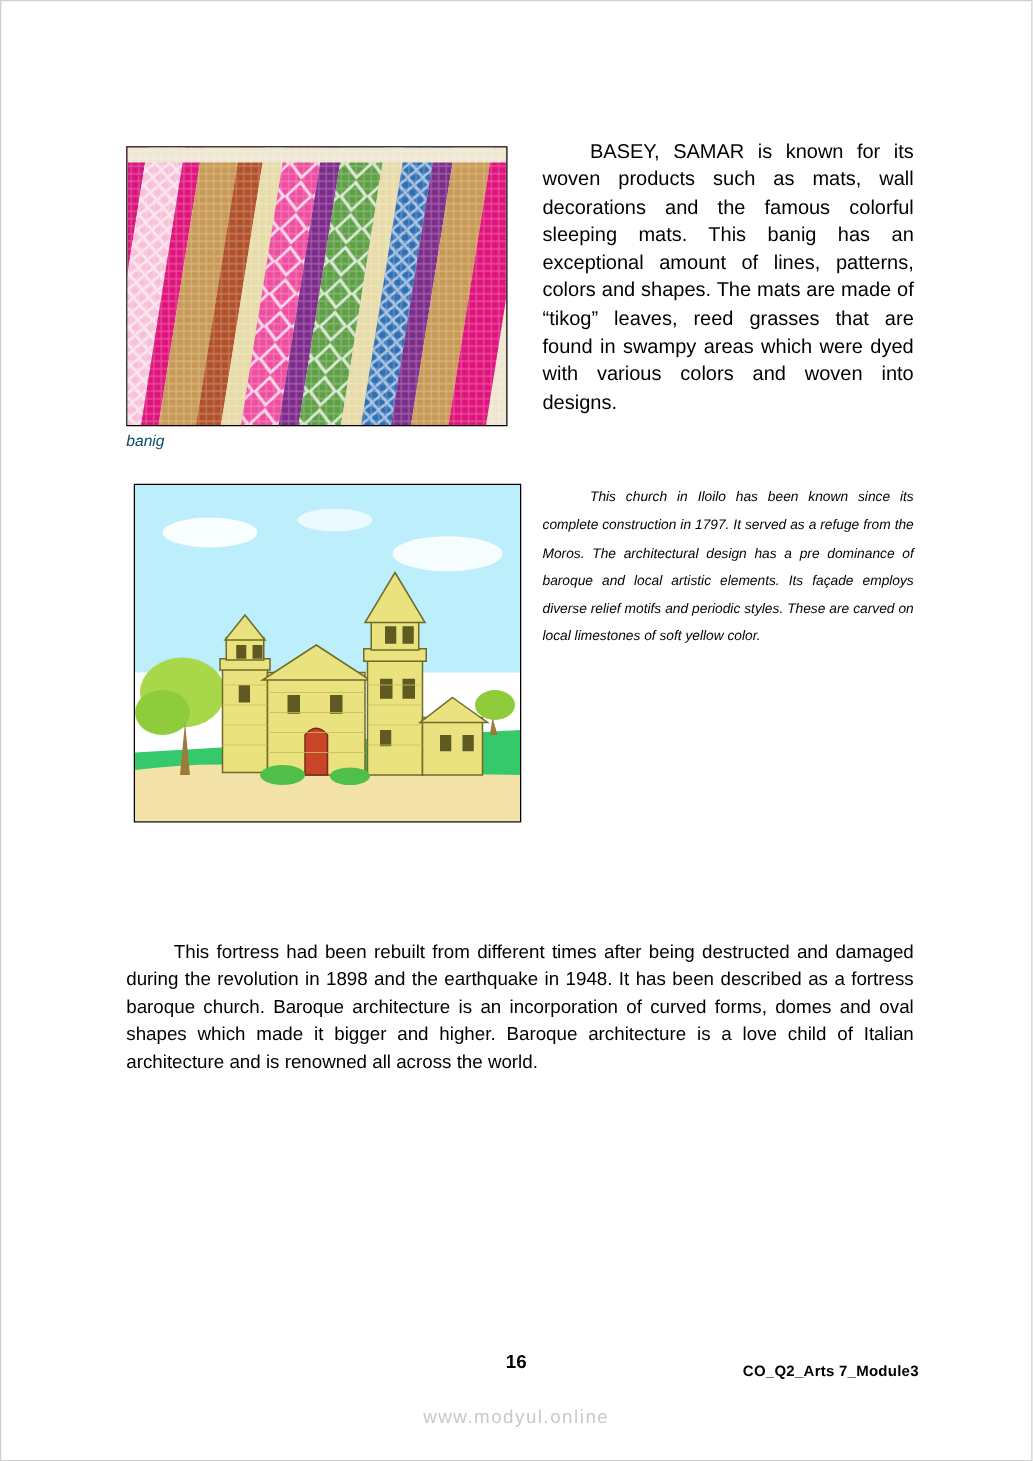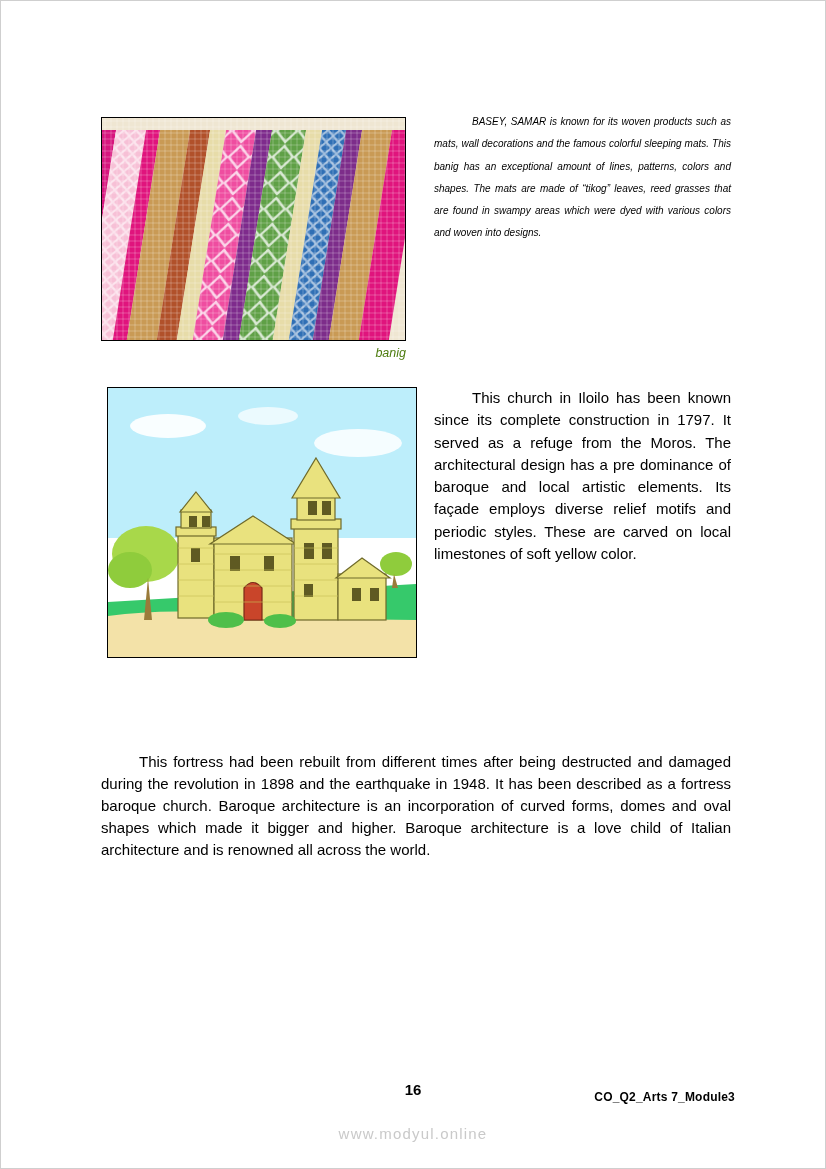--- a/index.html
+++ b/index.html
@@ -52,34 +52,33 @@
     overflow: hidden;
     position: relative;
   }
 
   .fig-banig .fig-frame {
     height: 224px;
     background: #f0e9d8;
   }
 
   .fig-caption {
-    text-align: right;
+    text-align: left;
     font-size: 12.5px;
     font-style: italic;
     margin-top: 5px;
-    color: #4d7c0f;
+    color: #0c4a6e;
   }
 
   .para-right-banig {
     position: absolute;
     left: 333px;
     top: 0px;
     width: 297px;
-    font-style: italic;
-    font-size: 10px;
+    font-size: 16px;
     line-height: 22.3px;
     text-align: justify;
     text-justify: inter-word;
   }
   .indent {
     text-indent: 38px;
   }
 
   
   .para-full {
@@ -112,21 +111,22 @@
   .fig-church .fig-frame {
     height: 271px;
     background: #ffffff;
   }
 
   .para-right-church {
     position: absolute;
     left: 333px;
     top: 0px;
     width: 297px;
-    font-size: 15px;
+    font-style: italic;
+    font-size: 11px;
     line-height: 22.3px;
     text-align: justify;
     text-justify: inter-word;
   }
   .para-right-church p {
     margin: 0 0 14px 0;
   }
 
   .p-fortress {
     margin-top: 34px;

